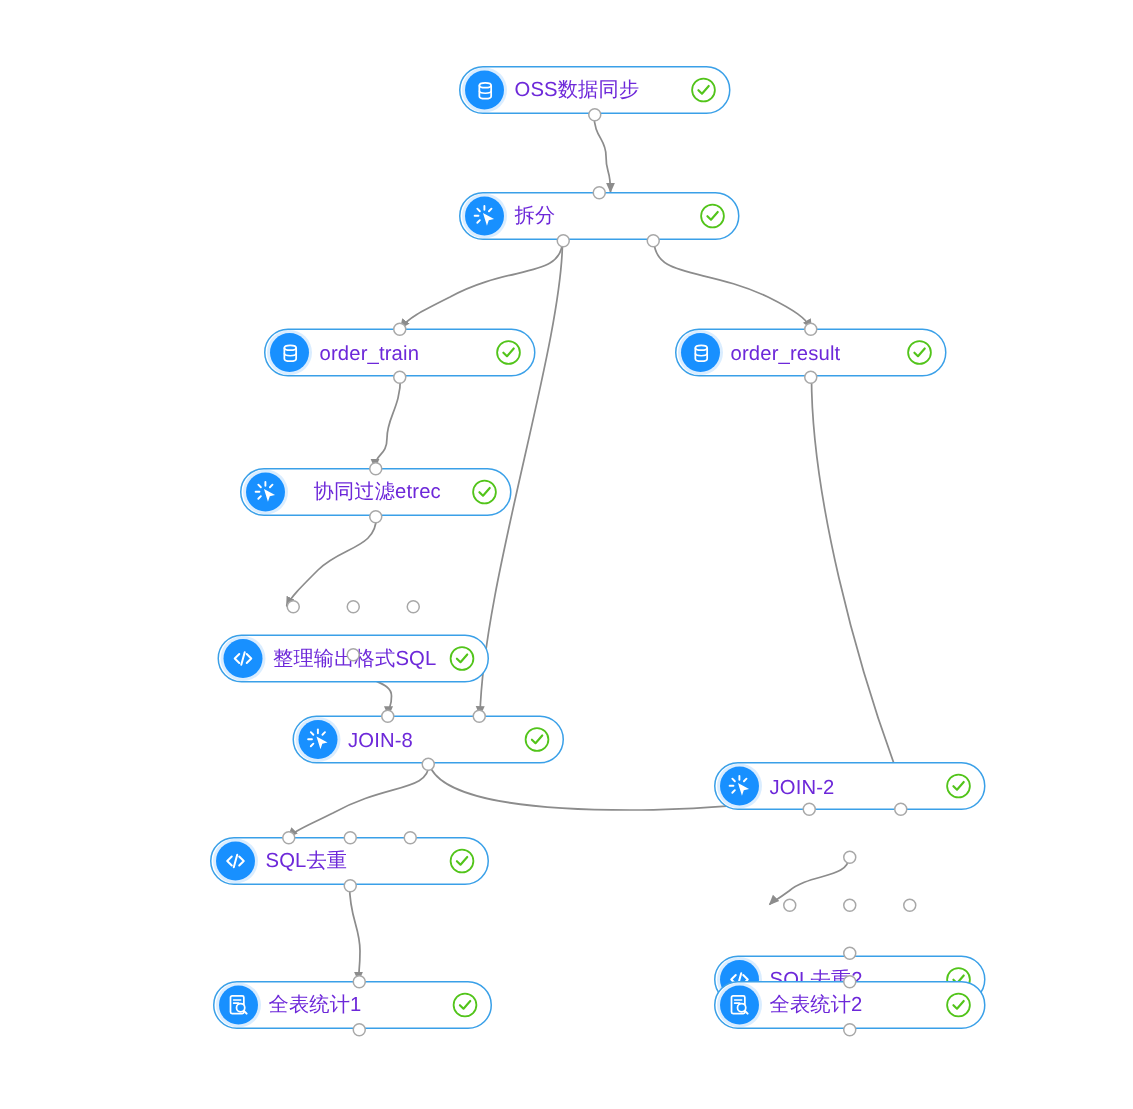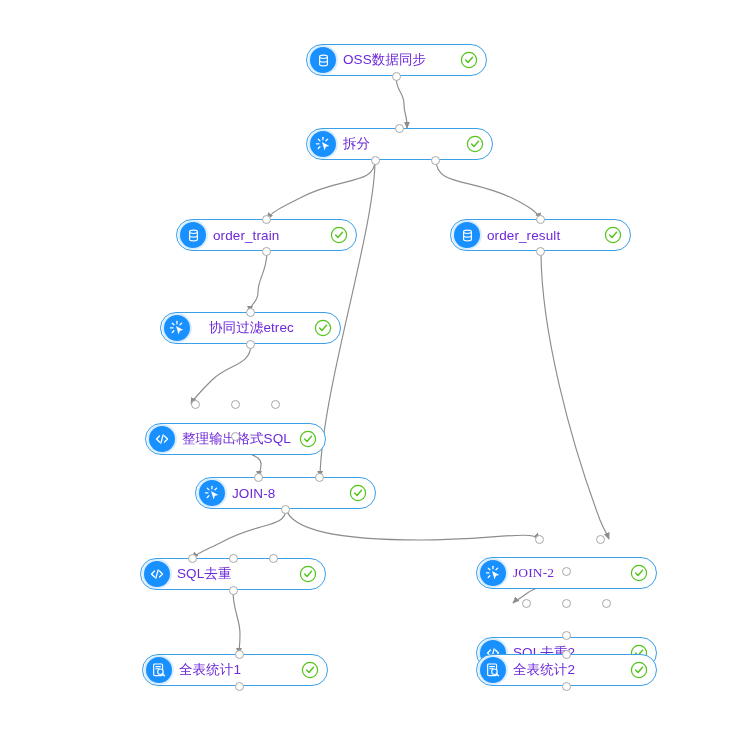--- a/index.html
+++ b/index.html
@@ -289,21 +289,21 @@
         <span class="node-label">全表统计1</span>
         <span class="node-status">
           <svg width="18" height="18" viewBox="0 0 18 18">
             <circle cx="9" cy="9" r="7.6" fill="none" stroke="#52c41a" stroke-width="1.2"></circle>
             <polyline points="5.6,9.1 8,11.5 12.5,6.3" fill="none" stroke="#52c41a" stroke-width="1.4" stroke-linecap="round" stroke-linejoin="round"></polyline>
           </svg>
         </span>
       </div>
       <div class="port in" style="left: 234.5px; top: 649.5px;"></div>
       <div class="port out" style="left: 234.5px; top: 681.5px;"></div>
-      <div class="node" style="left: 476px; top: 557px; width: 181px; border-color: rgb(58, 160, 232); font-family: Liberation Serif, serif;">
+      <div class="node" style="left: 476px; top: 508px; width: 181px; border-color: rgb(58, 160, 232);">
         <span class="node-icon" style="background: rgb(24, 144, 255);">
           <svg width="17" height="17" viewBox="0 0 18 18">
             <g stroke="#fff" stroke-width="1.35" stroke-linecap="round">
               <line x1="8.4" y1="1.4" x2="8.4" y2="4.1"></line>
               <line x1="3.4" y1="3.3" x2="5.2" y2="5.1"></line>
               <line x1="13.4" y1="3.3" x2="11.6" y2="5.1"></line>
               <line x1="1.5" y1="8.3" x2="4.2" y2="8.3"></line>
               <line x1="3.4" y1="13.2" x2="5.2" y2="11.4"></line>
             </g>
             <path d="M7.4,6.4 L15.2,10.6 L11.5,11.5 L10.2,15.3 z" fill="#fff"></path>

